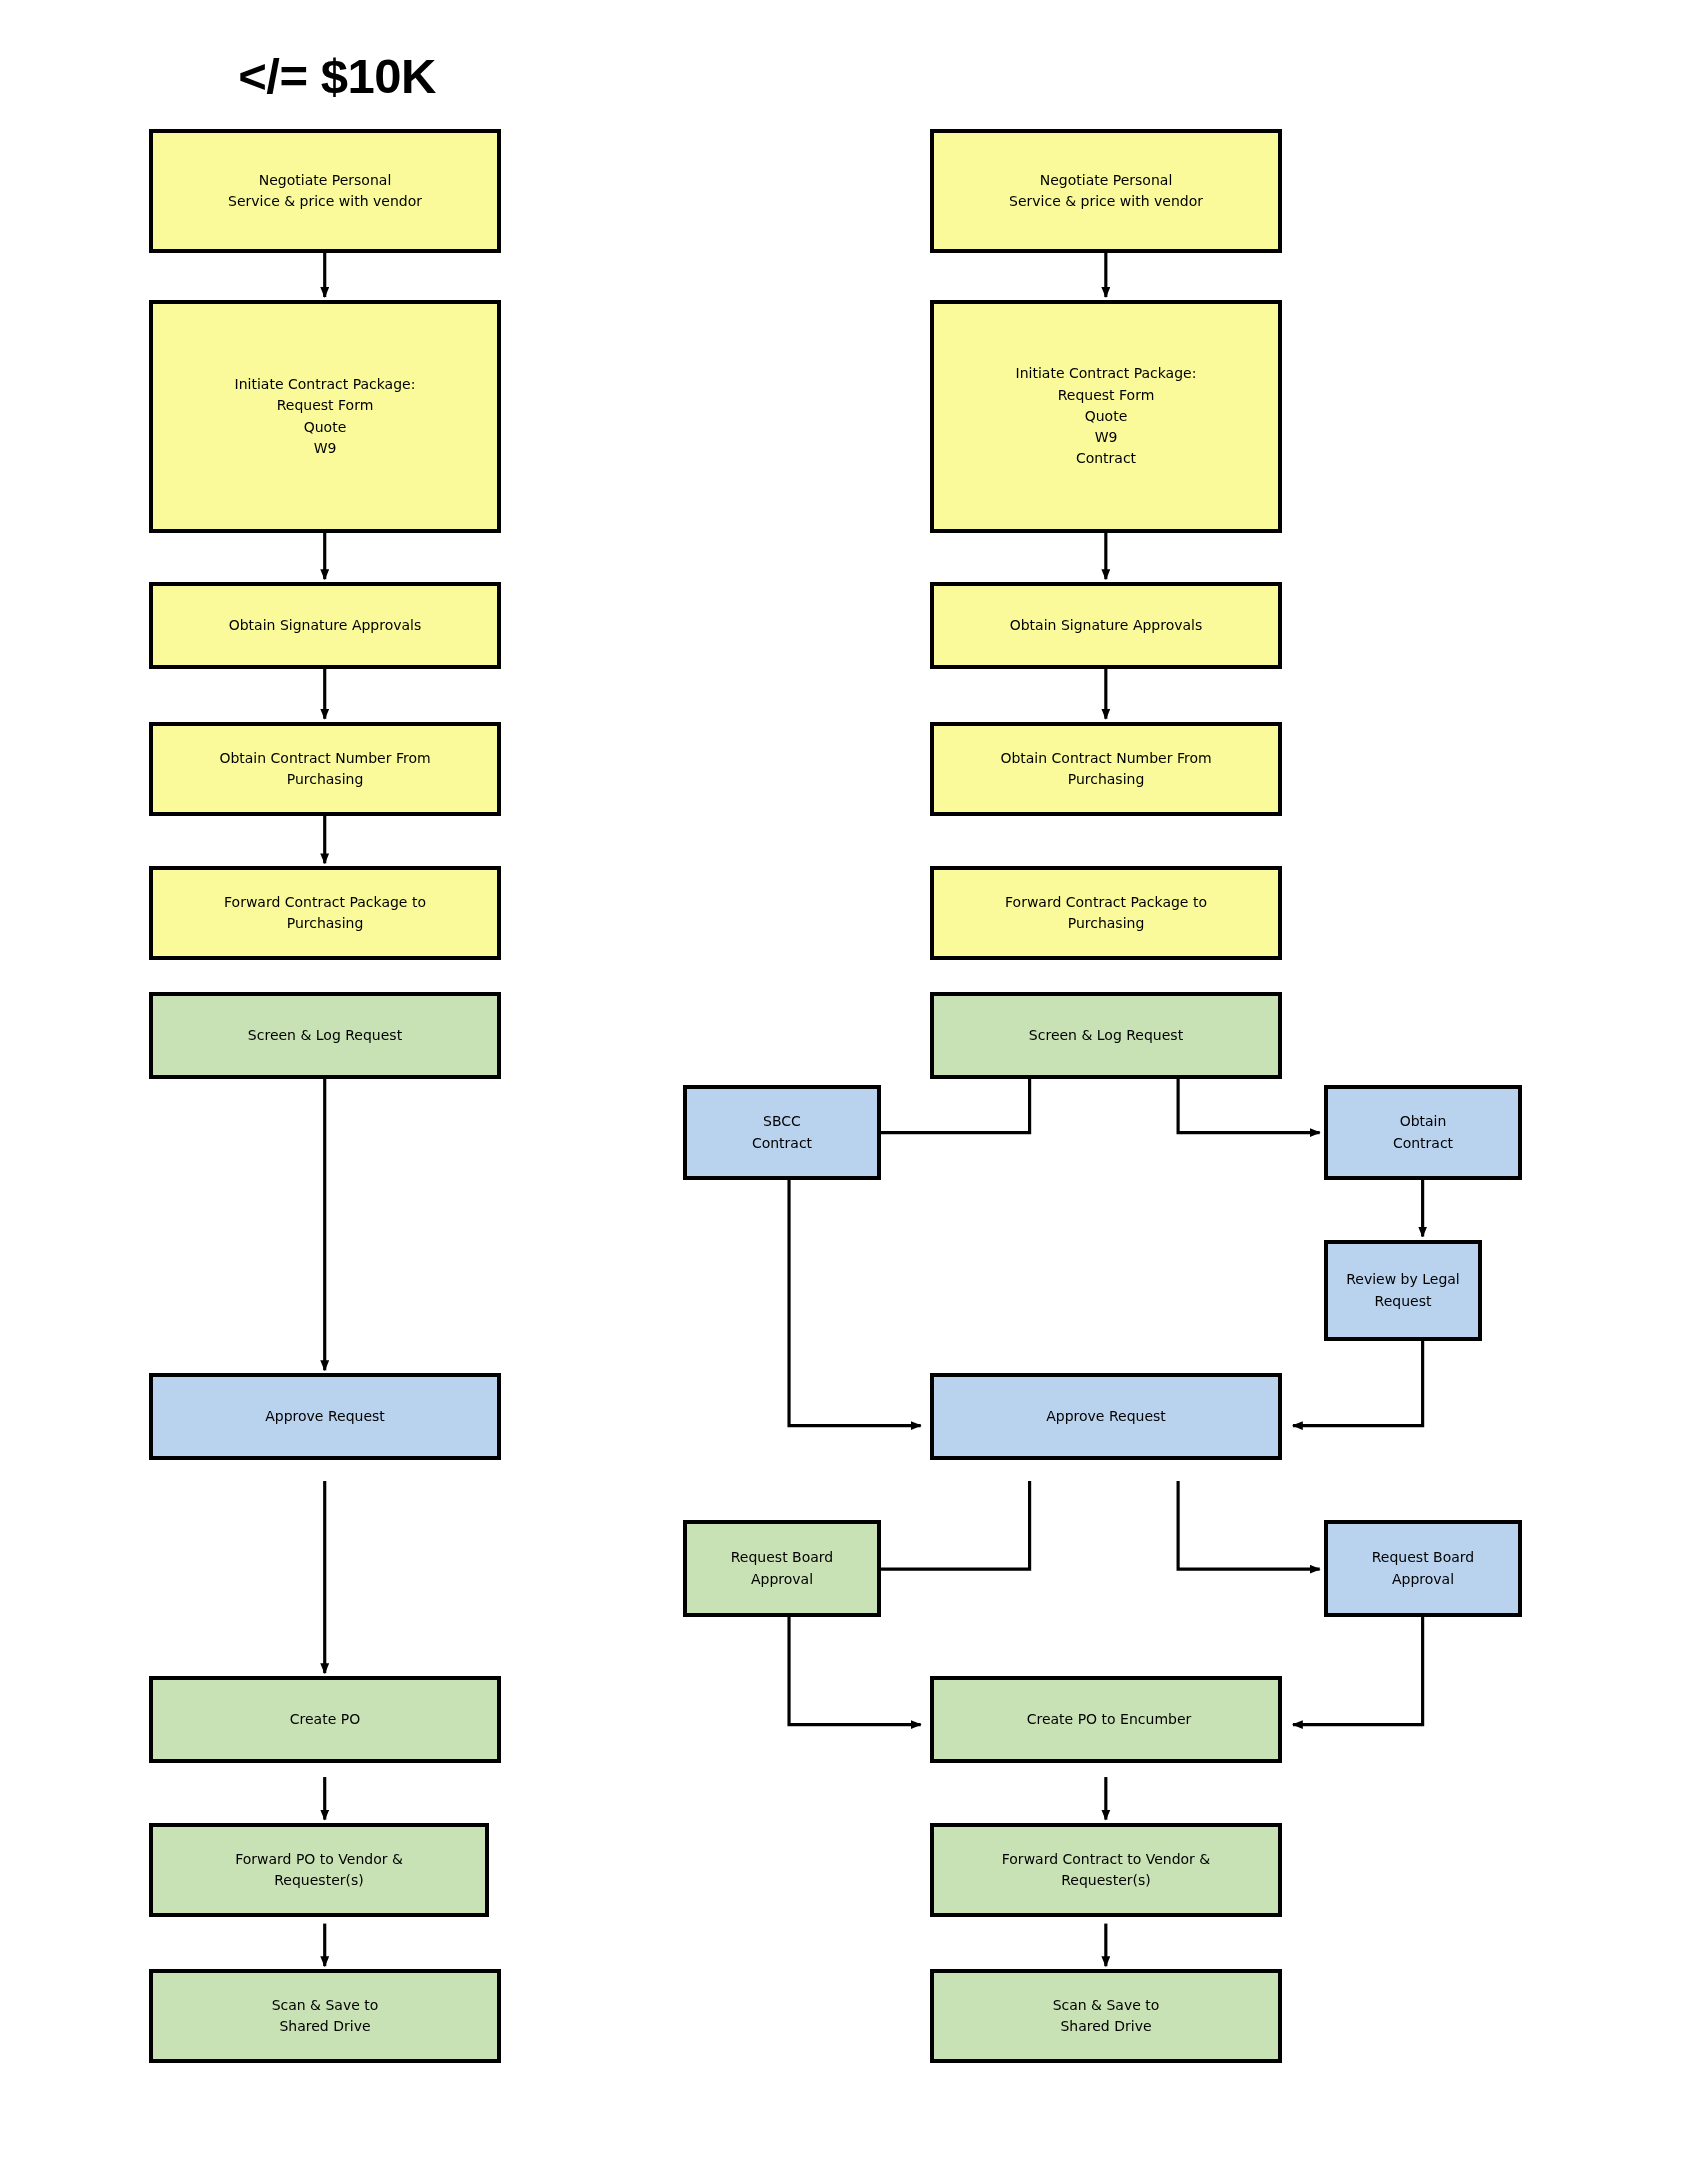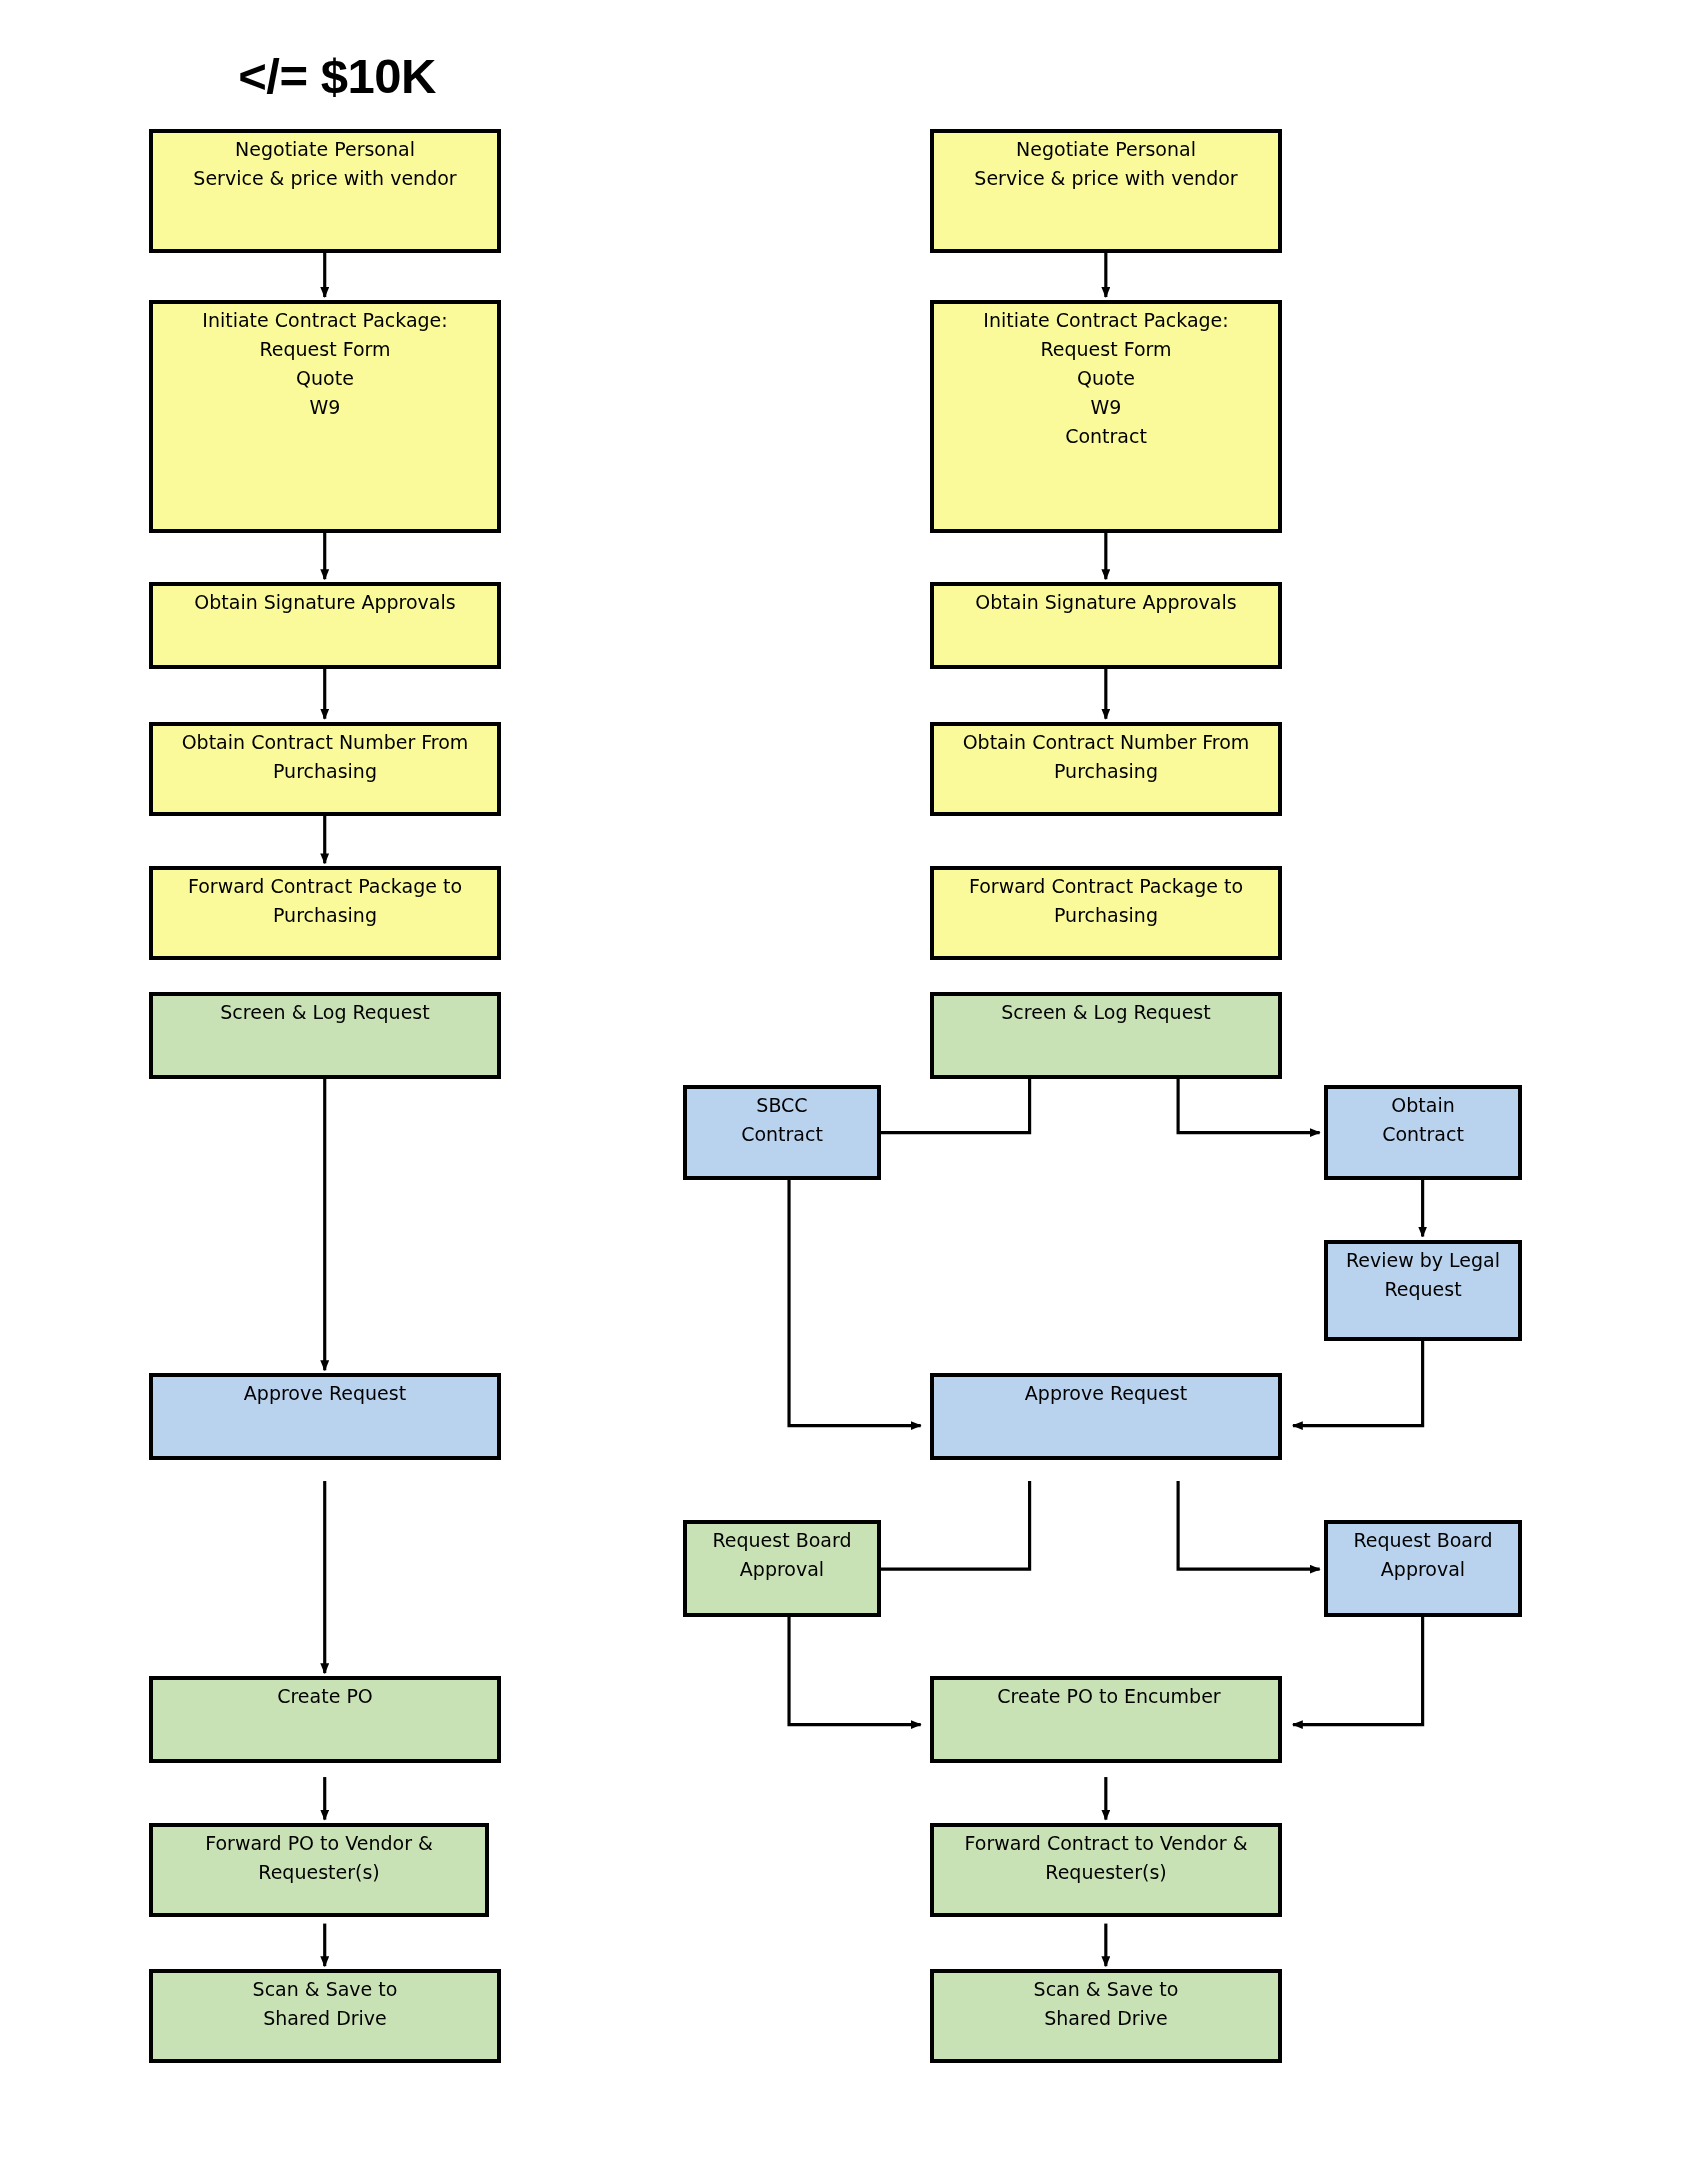--- a/index.html
+++ b/index.html
@@ -30,23 +30,24 @@
     letter-spacing: -0.5px;
     white-space: nowrap;
   }
   .node {
     position: absolute;
     box-sizing: border-box;
     border: 4px solid #000000;
     display: flex;
     flex-direction: column;
     align-items: center;
+    justify-content: center;
     text-align: center;
     font-family: "DejaVu Sans", sans-serif;
-    font-size: 19px;
+    font-size: 14px;
     line-height: 1.52;
     color: #000000;
     padding: 2px 6px;
   }
   .node .ln { display: block; white-space: nowrap; }
   .fill-yellow { background: #FAFA9B; }
   .fill-green  { background: #C9E2B5; }
   .fill-blue   { background: #B9D2ED; }
 
   svg.edges {
@@ -191,21 +192,21 @@
   <div class="node fill-blue" style="left:683px; top:1085px; width:198px; height:95px;">
     <span class="ln">SBCC</span>
     <span class="ln">Contract</span>
   </div>
 
   <div class="node fill-blue" style="left:1324px; top:1085px; width:198px; height:95px;">
     <span class="ln">Obtain</span>
     <span class="ln">Contract</span>
   </div>
 
-  <div class="node fill-blue" style="left:1324px; top:1240px; width:198px; height:101px;">
+  <div class="node fill-blue" style="left:1324px; top:1240px; width:158px; height:101px;">
     <span class="ln">Review by Legal</span>
     <span class="ln">Request</span>
   </div>
 
   <div class="node fill-blue" style="left:930px; top:1373px; width:352px; height:87px;">
     <span class="ln">Approve Request</span>
   </div>
 
   <div class="node fill-green" style="left:683px; top:1520px; width:198px; height:97px;">
     <span class="ln">Request Board</span>

